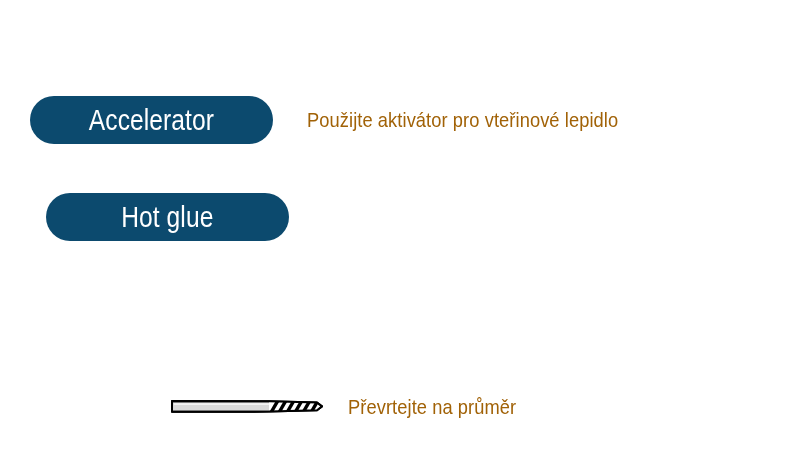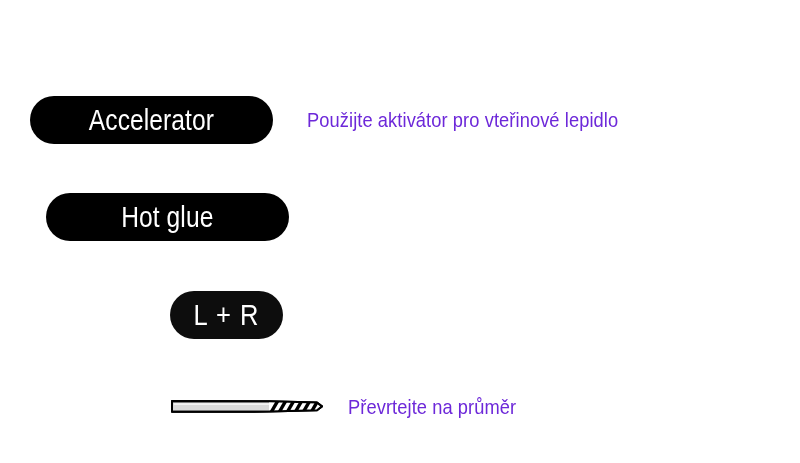--- a/index.html
+++ b/index.html
@@ -64,21 +64,21 @@
     letter-spacing: 0.1px;
     white-space: nowrap;
     transform: scaleX(0.82);
     transform-origin: center center;
     display: block;
   }
 
   .pill-red {
     left: 30px;
     width: 243px;
-    background: #000000;
+    background: #0c4a6e;
     justify-content: center;
   }
 
   .pill-black {
     left: 170px;
     width: 113px;
     background: #0d0d0d;
   }
 
   .pill-black .pill-label {
@@ -97,21 +97,21 @@
   .drill-svg {
     position: absolute;
     left: 128px;
     top: 5px;
   }
 
   
   .caption {
     flex: 1 1 auto;
     padding-left: 24px;
-    color: #6d28d9;
+    color: #a16207;
     font-family: "Liberation Sans Narrow", "Liberation Sans", sans-serif;
     font-size: 21px;
     line-height: 24px;
     font-weight: 400;
     white-space: nowrap;
     letter-spacing: 0.1px;
   }
   .caption > span {
     display: inline-block;
     transform: scaleX(0.87);
@@ -136,25 +136,20 @@
 
   <div class="legend-row row-hotglue">
     <div class="badge-slot">
       <div class="pill pill-red">
         <span class="pill-label">Hot glue</span>
       </div>
     </div>
   </div>
 
   <div class="legend-row row-lr">
-    <div class="badge-slot">
-      <div class="pill pill-black">
-        <span class="pill-label">L + R</span>
-      </div>
-    </div>
   </div>
 
   <div class="legend-row row-drill">
     <div class="drill-slot">
       <svg class="drill-svg" width="156" height="20" viewBox="0 0 156 20">
         <defs>
           <clipPath id="fluteClip">
             <path d="M100 4.2 L148 5.6 L152 9.4 L148 13.2 L100 14.6 Z"></path>
           </clipPath>
         </defs>

